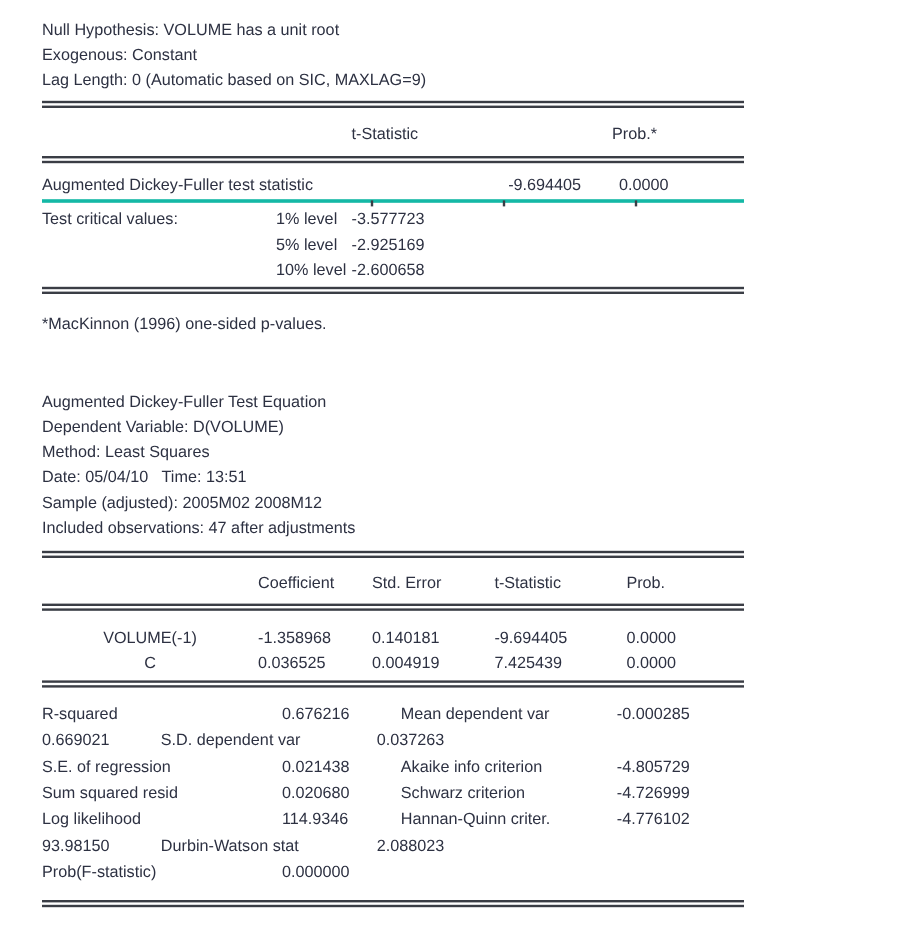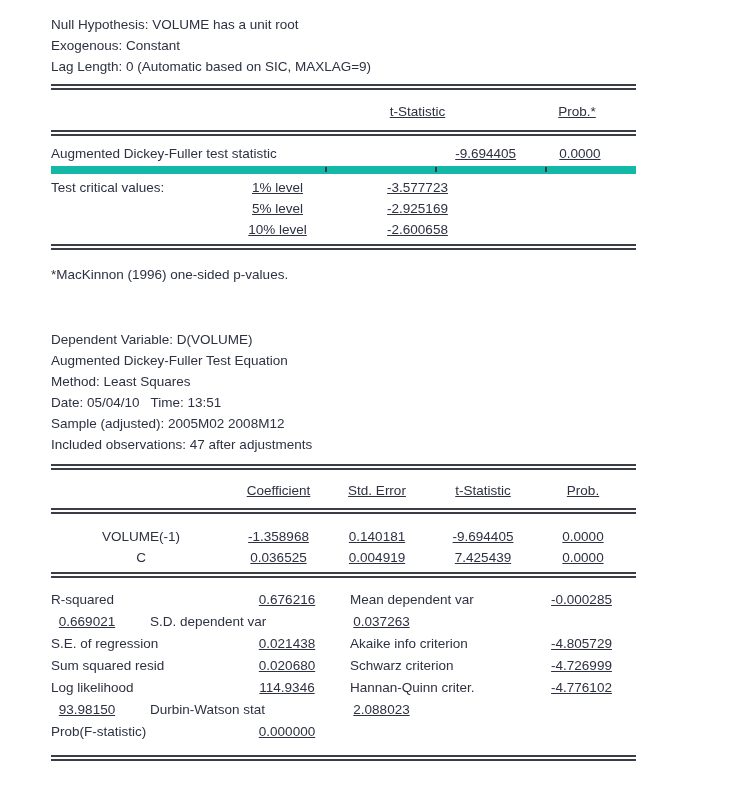--- a/index.html
+++ b/index.html
@@ -5,51 +5,51 @@
   * { box-sizing: border-box; }
   html, body { margin: 0; padding: 0; }
   body {
     width: 750px; height: 790px;
     background: #ffffff;
     font-family: "Liberation Sans", sans-serif;
     font-size: 13.5px;
     color: #2d3142;
     overflow: hidden;
   }
-  .doc { padding-left: 51px; width: 620px; }
+  .doc { padding-left: 35px; width: 620px; }
   .meta-line { line-height: 21px; white-space: pre; }
   .meta-a { margin-top: 14px; }
   .meta-b { margin-top: 44px; }
 
   .dline {
     height: 6px; width: 585px;
     border-top: 2px solid #3a3d45;
     border-bottom: 2px solid #3a3d45;
   }
   .dl1 { margin-top: 7px; }
   .dl3 { margin-top: 4px; }
   .dl4 { margin-top: 9px; }
   .dl7 { margin-top: 2px; }
 
   .row { display: flex; width: 585px; line-height: 21px; }
   .cell { white-space: pre; overflow: visible; }
-  .r { text-align: center; text-decoration: underline; }
+  .r { text-align: left; }
   .ctr { text-align: center; }
   .lft { text-align: left; }
 
   
   .t1c0 { width: 195px; }
   .t1c1 { width: 63px; }
   .t1c2 { width: 217px; }
   .t1c3 { width: 110px; padding-right: 8px; }
   .t1-head { padding: 11px 0 8px 0; }
   .adf-row {
     position: relative;
     padding: 7px 0 2px 0;
-    border-bottom: 8px solid #14b8a6;
+    border-bottom: 3px solid #14b8a6;
   }
   .adf-row .lbl { width: 412px; }
   .tick {
     position: absolute; bottom: -6px;
     width: 2px; height: 5px; background: #3a3d45;
   }
   .tick-1 { left: 274px; }
   .tick-2 { left: 384px; }
   .tick-3 { left: 494px; }
   .crit-block { margin-top: 3px; }
@@ -125,22 +125,22 @@
       <div class="cell t1c2 r">-2.600658</div>
       <div class="cell t1c3"></div>
     </div>
   </div>
 
   <div class="dline dl3"></div>
 
   <div class="footnote">*MacKinnon (1996) one-sided p-values.</div>
 
   <div class="meta-b">
+    <div class="meta-line">Augmented Dickey-Fuller Test Equation</div>
     <div class="meta-line">Dependent Variable: D(VOLUME)</div>
-    <div class="meta-line">Augmented Dickey-Fuller Test Equation</div>
     <div class="meta-line">Method: Least Squares</div>
     <div class="meta-line">Date: 05/04/10   Time: 13:51</div>
     <div class="meta-line">Sample (adjusted): 2005M02 2008M12</div>
     <div class="meta-line">Included observations: 47 after adjustments</div>
   </div>
 
   <div class="dline dl4"></div>
 
   <div class="row t2-head">
     <div class="cell t2c0"></div>

